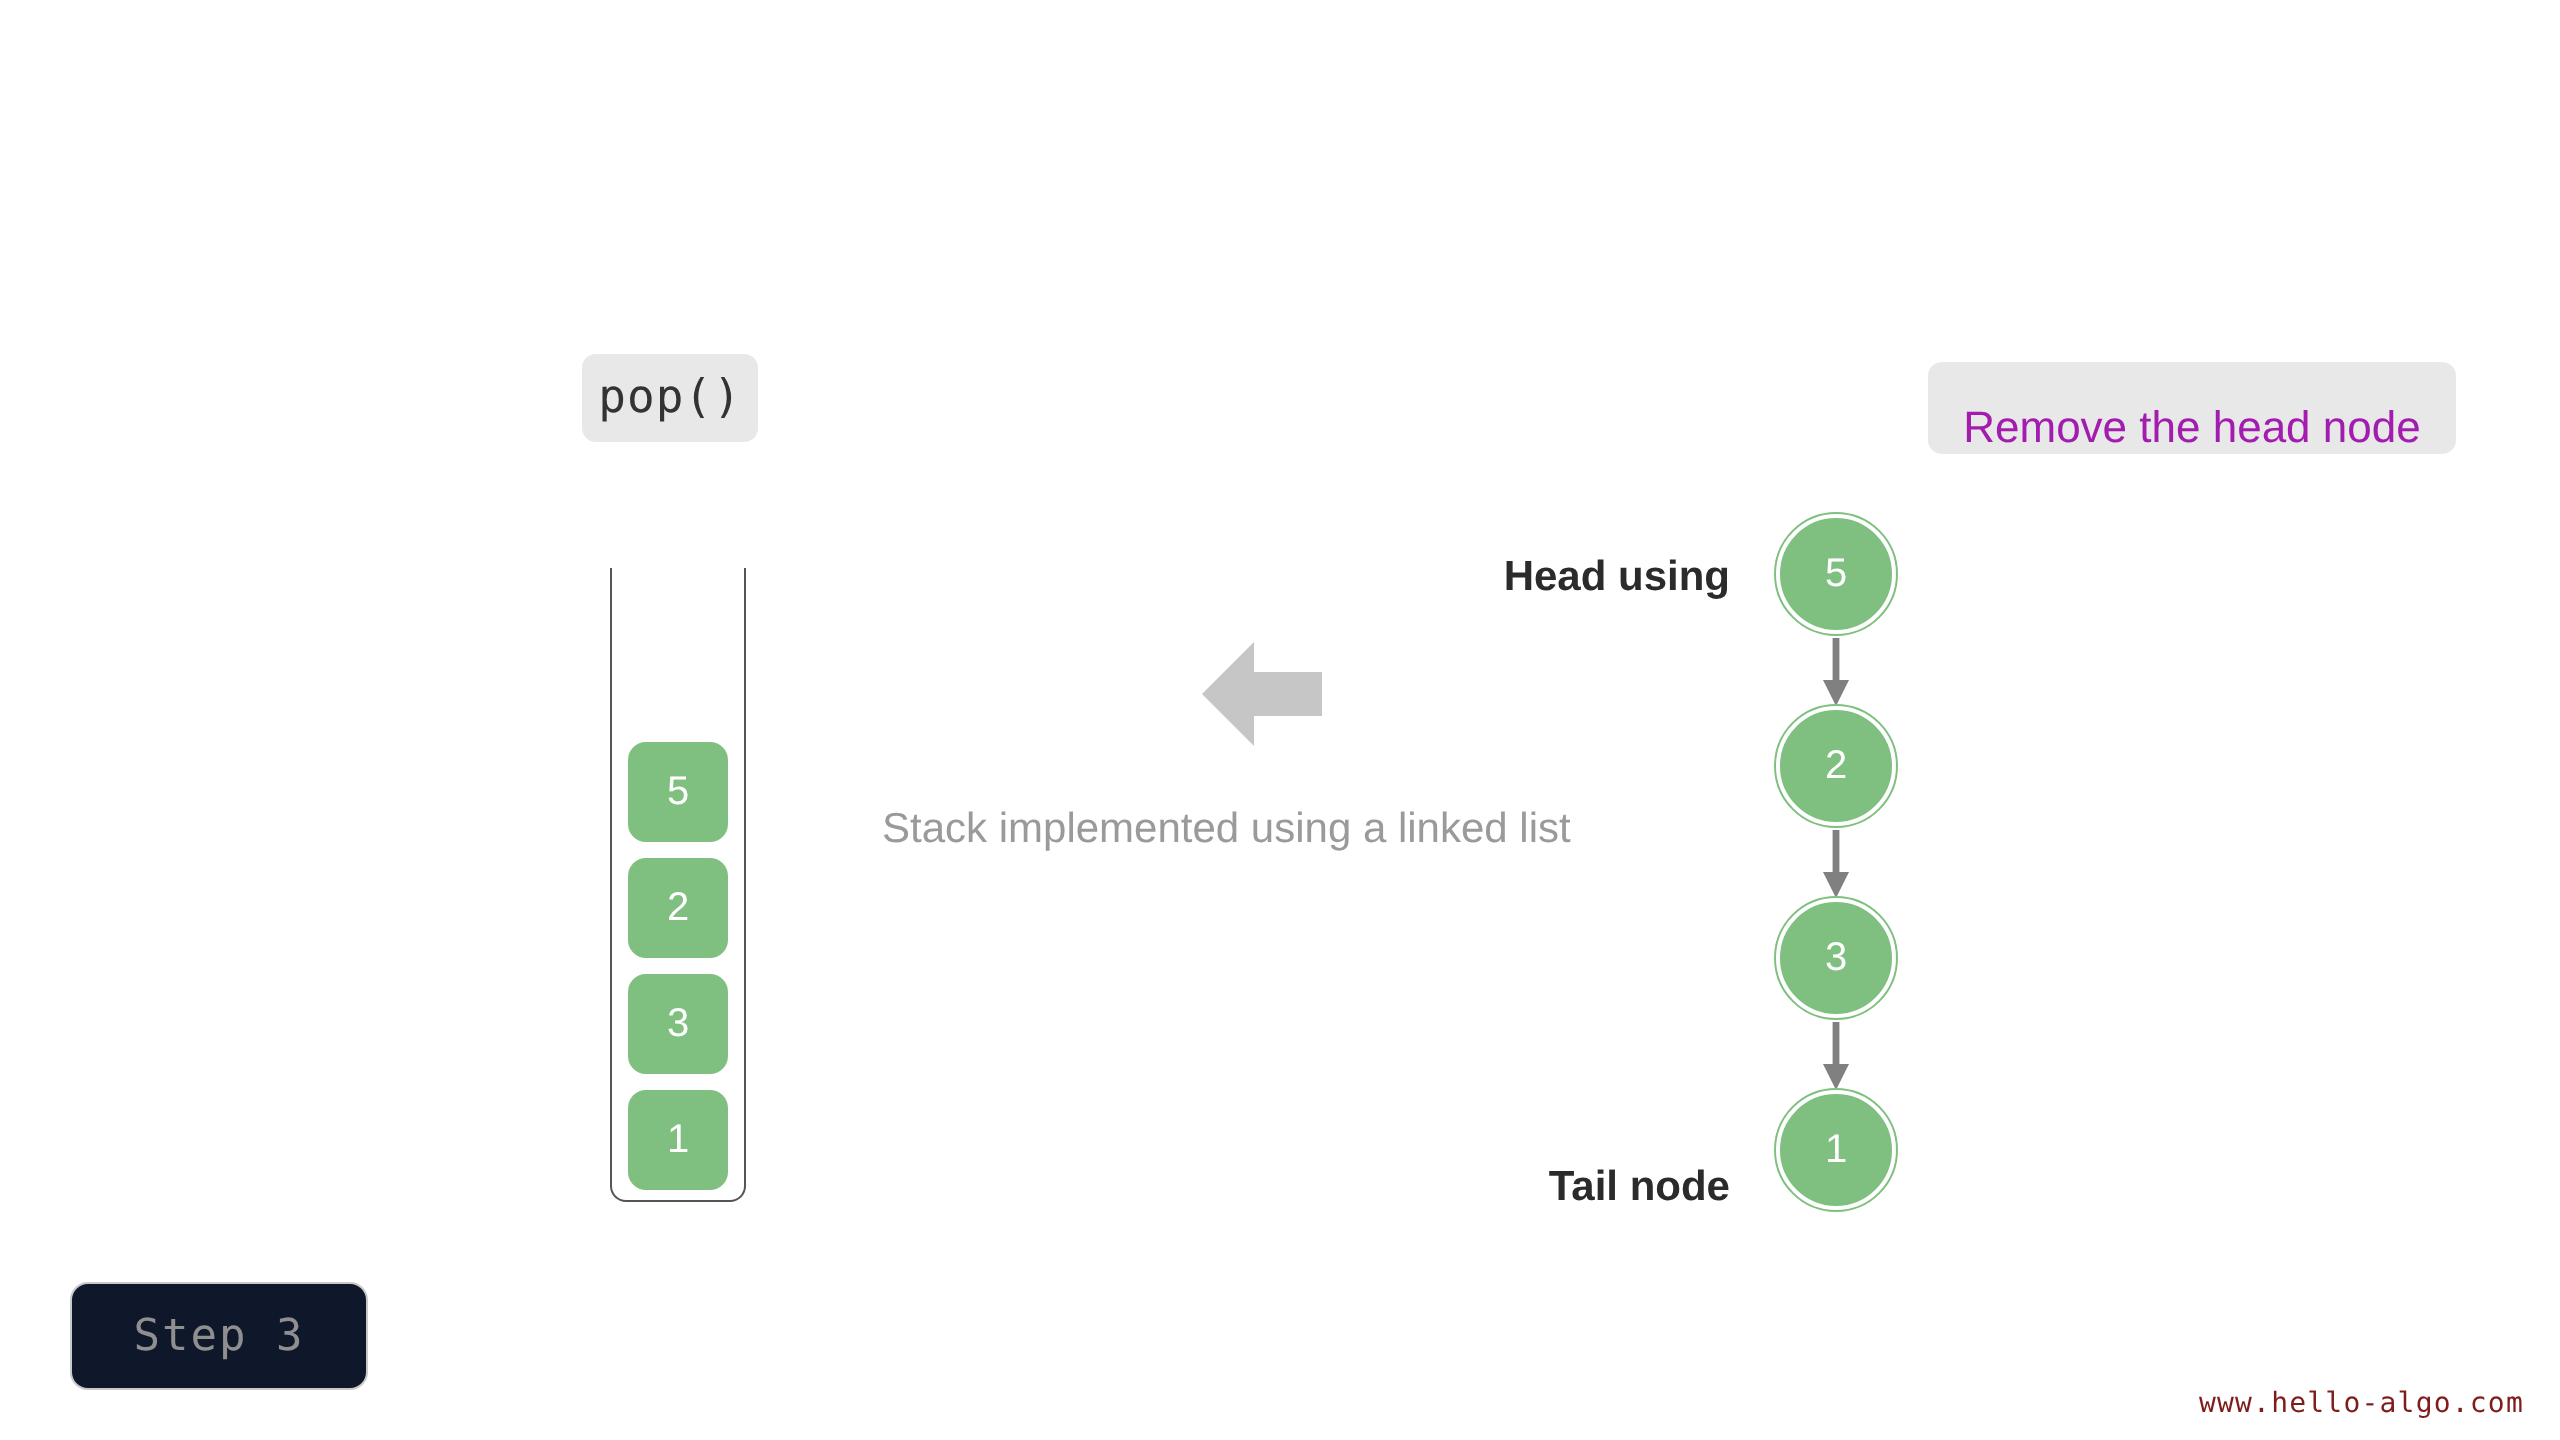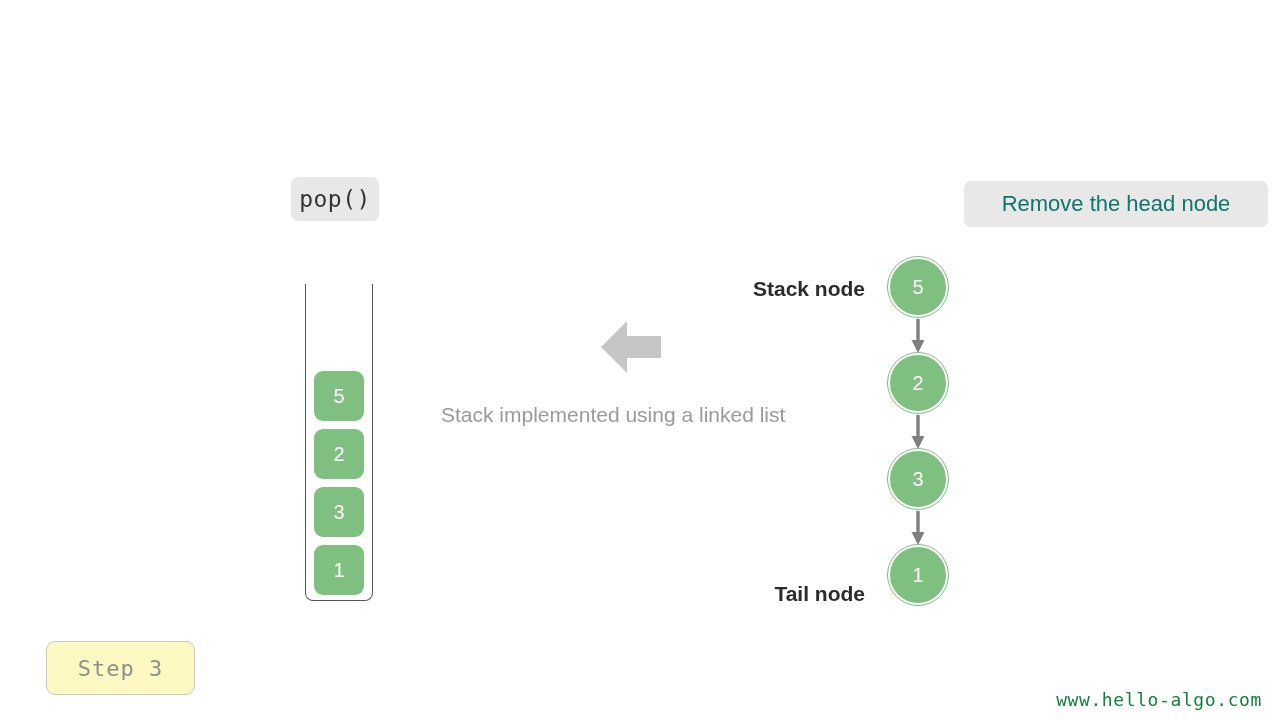--- a/index.html
+++ b/index.html
@@ -33,55 +33,56 @@
     width: 88px;
     height: 44px;
     font-family: "DejaVu Sans Mono", "Liberation Mono", monospace;
     font-size: 23px;
     letter-spacing: 0.5px;
     color: #333333;
   }
   #action-pill {
     left: 964px;
     top: 181px;
-    width: 304px;
+    width: 264px;
     height: 46px;
     font-size: 22px;
-    color: #0f766e;
+    color: #a21caf;
+    align-items: flex-end;
   }
 
   
   #step-badge {
     position: absolute;
-    left: 46px;
+    left: 35px;
     top: 641px;
     width: 147px;
     height: 52px;
-    background: #fef9c3;
+    background: #0f172a;
     border: 1px solid #c9c9c9;
     border-radius: 9px;
     display: flex;
     align-items: center;
     justify-content: center;
     font-family: "DejaVu Sans Mono", "Liberation Mono", monospace;
     font-size: 22px;
     letter-spacing: 1px;
     color: #8f8f8f;
     white-space: nowrap;
   }
 
   
   #watermark {
     position: absolute;
     right: 18px;
     bottom: 10px;
     font-family: "DejaVu Sans Mono", "Liberation Mono", monospace;
-    font-size: 18px;
+    font-size: 14px;
     letter-spacing: 0.6px;
-    color: #15803d;
+    color: #7f1d1d;
     white-space: nowrap;
   }
 
   
   #caption {
     position: absolute;
     left: 441px;
     top: 403px;
     width: 398px;
     text-align: left;
@@ -217,21 +218,21 @@
     </div>
   </div>
 </div>
 
 <svg id="flow-arrow" viewBox="0 0 60 58">
   <path d="M0 29 L26 3 L26 18 L60 18 L60 40 L26 40 L26 55 Z" fill="#c6c6c6"></path>
 </svg>
 
 <div id="caption">Stack implemented using a linked list</div>
 
-<div class="endpoint-label" id="head-label">Stack node</div>
+<div class="endpoint-label" id="head-label">Head using</div>
 <div class="endpoint-label" id="tail-label">Tail node</div>
 
 <div id="linked-list">
 
   <div class="ll-node n0">
     <span>5</span>
   </div>
   <svg class="ll-link l0" viewBox="0 0 36 36">
     <line x1="18" y1="0" x2="18" y2="24" stroke="#808080" stroke-width="3.4"></line>
     <path d="M18 34 L11.5 21 L24.5 21 Z" fill="#808080"></path>

